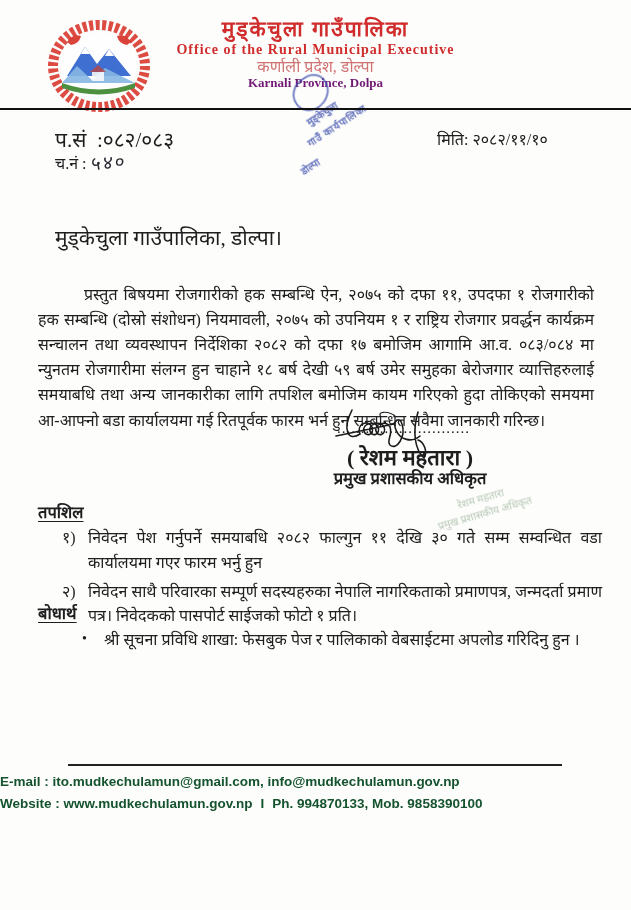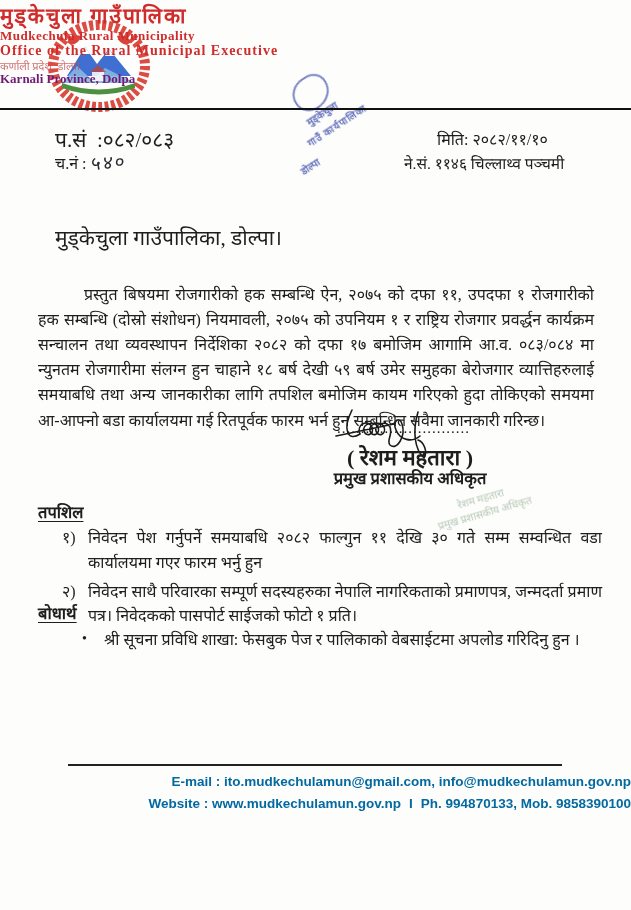--- a/index.html
+++ b/index.html
@@ -6,26 +6,26 @@
   .page{
     position:relative;
     width:631px;height:910px;
     margin:0 auto;
     background:#fdfdfc;
     font-family:"Liberation Serif","DejaVu Serif",serif;
     color:#1e1e1e;
     overflow:hidden;
   }
   
-  .letterhead{position:absolute;top:5px;left:0;width:100%;text-align:left;line-height:1.12;}
+  .letterhead{position:absolute;top:18px;left:0;width:100%;text-align:center;line-height:1.12;}
   .lh-muni-np{font-size:21px;font-weight:bold;color:#d02c2c;letter-spacing:2px;}
   .lh-muni-en{font-size:13px;font-weight:bold;color:#d02c2c;letter-spacing:.5px;}
   .lh-office-np{font-size:27px;font-weight:bold;color:#d02c2c;letter-spacing:3px;margin-top:1px;}
   .lh-office-en{font-size:14px;font-weight:bold;color:#d02c2c;letter-spacing:1px;}
-  .lh-prov-np{font-size:11px;color:#c45050;opacity:.8;margin-top:1px;}
+  .lh-prov-np{font-size:16px;color:#c45050;opacity:.8;margin-top:1px;}
   .lh-prov-en{font-size:13px;font-weight:bold;color:#701a75;}
   .logo{position:absolute;left:45px;top:20px;width:108px;height:94px;}
   .header-rule{position:absolute;top:108px;left:0;width:631px;height:2px;background:#111;}
   
   .hstamp{
     position:absolute;left:258px;top:78px;width:150px;height:105px;
     transform:rotate(-33deg);
     color:#4051ae;opacity:.8;text-align:center;
     font-size:10px;line-height:1.35;font-weight:bold;
     filter:blur(.3px);
@@ -71,23 +71,23 @@
   .t-item{display:flex;font-size:16px;line-height:1.55;margin-bottom:4px;text-align:justify;}
   .t-num{flex:0 0 26px;}
   .t-text{flex:1;}
   .bodhartha-head{position:absolute;top:601px;left:38px;}
   .b-list{position:absolute;top:628px;left:82px;width:520px;}
   .b-item{display:flex;font-size:16px;line-height:1.5;}
   .b-bullet{flex:0 0 22px;font-size:14px;}
   
   .footer-rule{position:absolute;top:764px;left:68px;width:494px;height:2px;background:#222;}
   .footer{
-    position:absolute;top:771px;left:0;width:100%;text-align:right;
+    position:absolute;top:771px;left:0;width:100%;text-align:left;
     font-family:"Liberation Sans","DejaVu Sans",sans-serif;
-    font-weight:bold;color:#0369a1;font-size:13.5px;line-height:1.65;
+    font-weight:bold;color:#14532d;font-size:13.5px;line-height:1.65;
   }
   .footer .sep{padding:0 8px;}
 </style>
 </head>
 <body>
 
 <div class="page">
 
   <div class="logo">
     <svg viewBox="0 0 108 94" width="108" height="94">
@@ -100,21 +100,20 @@
       <polygon points="60,36 64,29 69,36" fill="#ffffff"></polygon>
       <polygon points="17,63 32,46 47,60 60,48 90,63" fill="#86b6e2" opacity="0.9"></polygon>
       <path d="M17 63 Q54 76 90 63 L90 68 Q54 81 17 68 Z" fill="#4d9140"></path>
       <rect x="47" y="52" width="12" height="9" fill="#fdfdfc" opacity="0.85"></rect>
       <polygon points="45,52 53,45 61,52" fill="#b44" opacity="0.8"></polygon>
     </svg>
   </div>
 
   <div class="letterhead">
     <div class="lh-muni-np">मुड्केचुला गाउँपालिका</div>
-    <div class="lh-muni-en">Mudkechula Rural Municipality</div>
     <div class="lh-office-en">Office of the Rural Municipal Executive</div>
     <div class="lh-prov-np">कर्णाली प्रदेश, डोल्पा</div>
     <div class="lh-prov-en">Karnali Province, Dolpa</div>
   </div>
 
   <div class="hstamp">
     <div class="blob"></div>
     <div class="s1">मुड्केचुला</div>
     <div class="s2">गाउँ कार्यपालिका</div>
     <div class="s3">डोल्पा</div>
@@ -126,21 +125,20 @@
     <span>प.सं</span>&nbsp;&nbsp;<span>:०८२/०८३</span>
   </div>
   <div class="meta-left-2">
     <span>च.नं :</span>
     <span class="handwritten">५४०</span>
   </div>
   <div class="meta-right-1">
     <span>मिति:</span>
     <span>२०८२/११/१०</span>
   </div>
-  <div class="meta-right-2">ने.सं. ११४६ चिल्लाथ्व पञ्चमी</div>
 
   <div class="addr2">मुड्केचुला गाउँपालिका, डोल्पा।</div>
 
 
   <div class="bodytext">प्रस्तुत बिषयमा रोजगारीको हक सम्बन्धि ऐन, २०७५ को दफा ११, उपदफा १ रोजगारीको हक सम्बन्धि (दोस्रो संशोधन) नियमावली, २०७५ को उपनियम १ र राष्ट्रिय रोजगार प्रवर्द्धन कार्यक्रम सन्चालन तथा व्यवस्थापन निर्देशिका २०८२ को दफा १७ बमोजिम आगामि आ.व. ०८३/०८४ मा न्युनतम रोजगारीमा संलग्न हुन चाहाने १८ बर्ष देखी ५९ बर्ष उमेर समुहका बेरोजगार व्यात्तिहरुलाई समयाबधि तथा अन्य जानकारीका लागि तपशिल बमोजिम कायम गरिएको हुदा तोकिएको समयमा आ-आफ्नो बडा कार्यालयमा गई रितपूर्वक फारम भर्न हुन सम्बन्धित सवैमा जानकारी गरिन्छ।</div>
 
   <div class="sig-squiggle">
     <svg viewBox="0 0 150 64" width="150" height="64">
       <path d="M6,40 L64,28 M22,14 C12,34 18,46 30,38 C26,28 38,23 42,31 C45,38 36,42 34,35 C32,28 44,24 48,31 C51,38 42,42 40,35 C38,28 50,24 54,31 C57,38 48,42 46,35 C44,28 56,24 60,31 C63,39 56,45 60,49 C67,55 76,40 72,28 C70,20 62,24 66,34 C70,44 82,47 90,40 M88,16 C82,36 85,54 94,62 C98,56 94,46 88,44" stroke="#1b1b1b" stroke-width="1.6" fill="none" stroke-linecap="round"></path>
     </svg>

